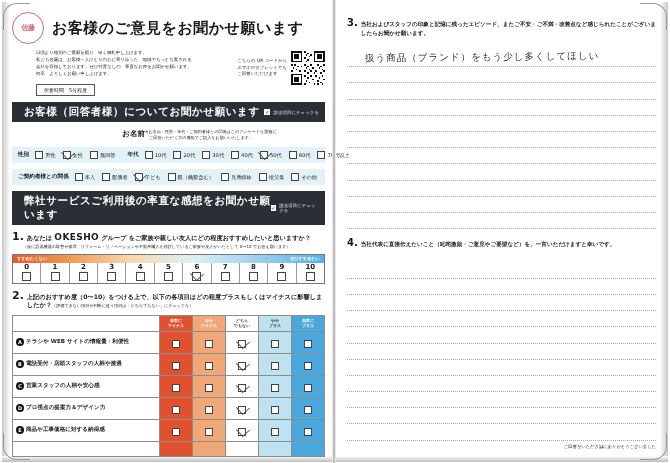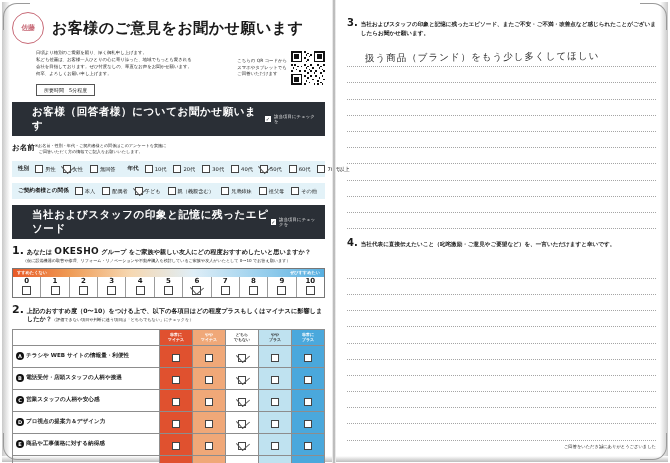--- a/index.html
+++ b/index.html
@@ -43,28 +43,28 @@
   .lead p{margin:0;}
   .time-box{display:inline-block;border:1px solid #555;padding:2px 7px;font-size:5px;margin-top:4px;margin-left:24px;}
   .qr-block{display:flex;align-items:center;gap:4px;flex:0 0 auto;margin-top:2px;}
   .qr-text{font-size:4.4px;line-height:6.5px;text-align:left;white-space:pre-line;}
   .qr{width:34px;height:34px;}
 
   
   .barsec{
     margin-top:6px;background:#2a2f36;color:#fff;
     display:flex;align-items:center;justify-content:space-between;
-    padding:3px 6px 3px 20px;
+    padding:3px 6px 3px 12px;
   }
   .barsec .t{font-size:10.5px;font-weight:bold;letter-spacing:.6px;}
   .chk-hint{display:flex;align-items:center;gap:3px;font-size:4.3px;color:#e8e8e8;letter-spacing:.2px;}
   .chk-hint .bx{width:6px;height:6px;background:#fff;color:#2a2f36;font-size:5px;line-height:6px;text-align:center;}
 
   
-  .name-row{display:flex;align-items:flex-start;justify-content:flex-start;margin-top:7px;}
+  .name-row{display:flex;align-items:flex-start;justify-content:flex-end;margin-top:7px;}
   .name-lbl{font-size:7.5px;font-weight:bold;}
   .name-note{font-size:4.1px;line-height:6px;text-align:left;width:180px;}
   .blue-row{background:#e3f2f8;margin-top:6px;padding:4px 6px;display:flex;align-items:center;gap:6px;font-size:5.2px;}
   .blue-row .lbl{font-weight:bold;font-size:5.6px;white-space:nowrap;}
   .opts{display:flex;align-items:center;gap:7px;flex-wrap:nowrap;}
   .opt{display:flex;align-items:center;gap:2px;white-space:nowrap;position:relative;}
   .cb{width:6px;height:6px;border:.8px solid #444;background:#fff;display:inline-block;position:relative;flex:0 0 auto;}
   .cb.checked::after{
     content:"";position:absolute;left:-1px;top:-4px;width:9px;height:9px;
     border-left:1px solid #555;border-bottom:1px solid #555;
@@ -325,21 +325,21 @@
             <span>祖父母</span>
           </span>
         <span class="opt">
             <i class="cb"></i>
             <span>その他</span>
           </span>
       </span>
     </div>
 
     <div class="barsec">
-      <div class="t">当社およびスタッフの印象と記憶に残ったエピソード</div>
+      <div class="t">弊社サービスご利用後の率直な感想をお聞かせ願います</div>
       <div class="chk-hint">
         <span class="bx">✓</span>
         <span>該当項目にチェックを</span>
       </div>
     </div>
 
     <div class="q">
       <div class="q-head">
         <span class="q-num">1.</span>
         <span class="q-title"><span>あなたは </span><span class="big">OKESHO</span><span> グループ をご家族や親しい友人にどの程度おすすめしたいと思いますか？</span></span>

